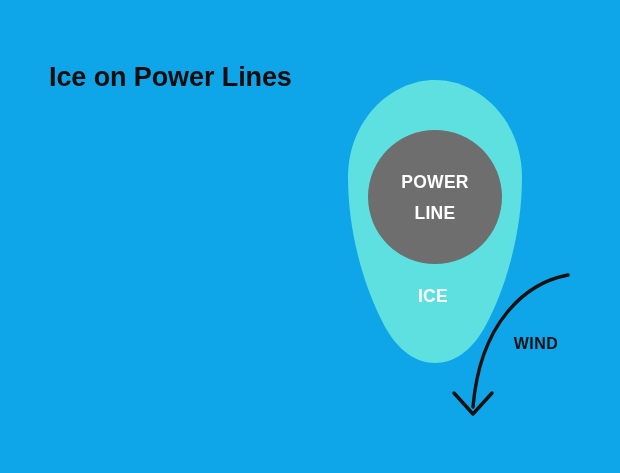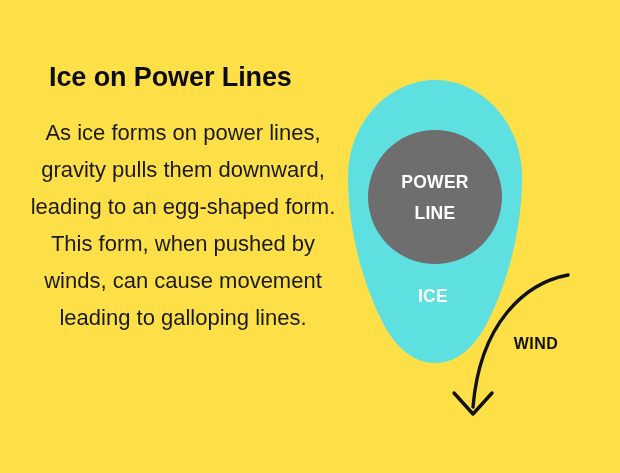--- a/index.html
+++ b/index.html
@@ -11,21 +11,21 @@
     width: 620px;
     height: 473px;
     background: #d6d6d6;
     font-family: "Liberation Sans", sans-serif;
     overflow: hidden;
   }
   #infographic {
     position: relative;
     width: 620px;
     height: 473px;
-    background: #fde047;
+    background: #0ea5e9;
   }
 
   
   .text-panel {
     position: absolute;
     left: 22px;
     top: 60px;
     width: 322px;
   }
   .title {
@@ -83,21 +83,20 @@
     letter-spacing: 0.4px;
   }
 </style>
 </head>
 <body>
 
 <div id="infographic">
 
   <div class="text-panel">
     <h1 class="title">Ice on Power Lines</h1>
-    <p class="body-copy">As ice forms on power lines, gravity pulls them downward, leading to an egg-shaped form. This form, when pushed by winds, can cause movement leading to galloping lines.</p>
   </div>
 
   <div class="diagram">
     <svg viewBox="0 0 280 380" xmlns="http://www.w3.org/2000/svg">
 
       <path d="M 115 25
                C 160 25 202 66 202 122
                C 202 178 186 232 166 270
                C 152 296 134 308 115 308
                C 96 308 78 296 64 270

